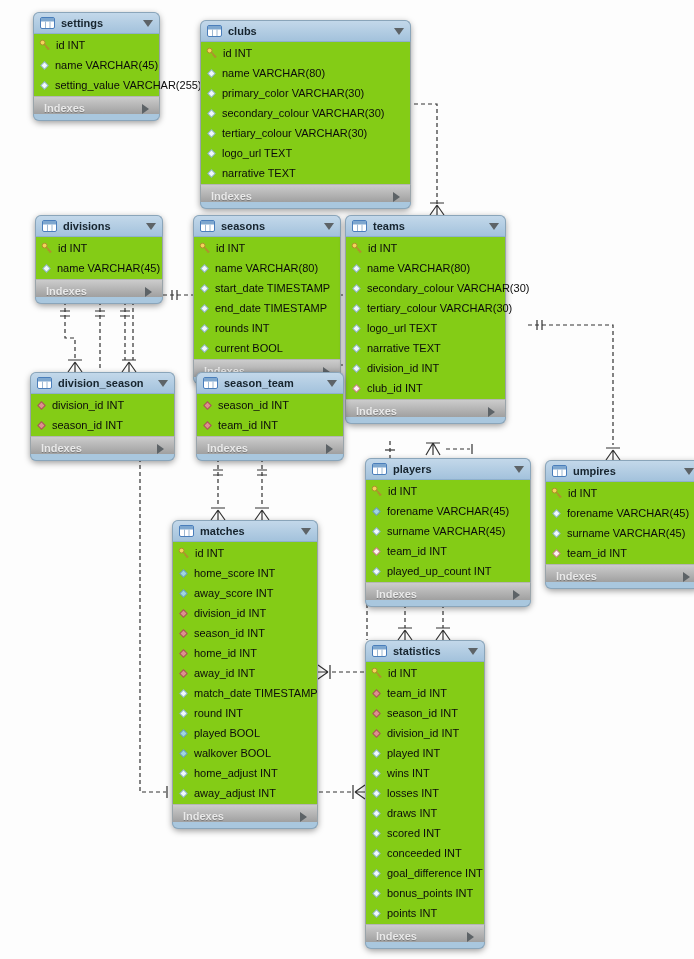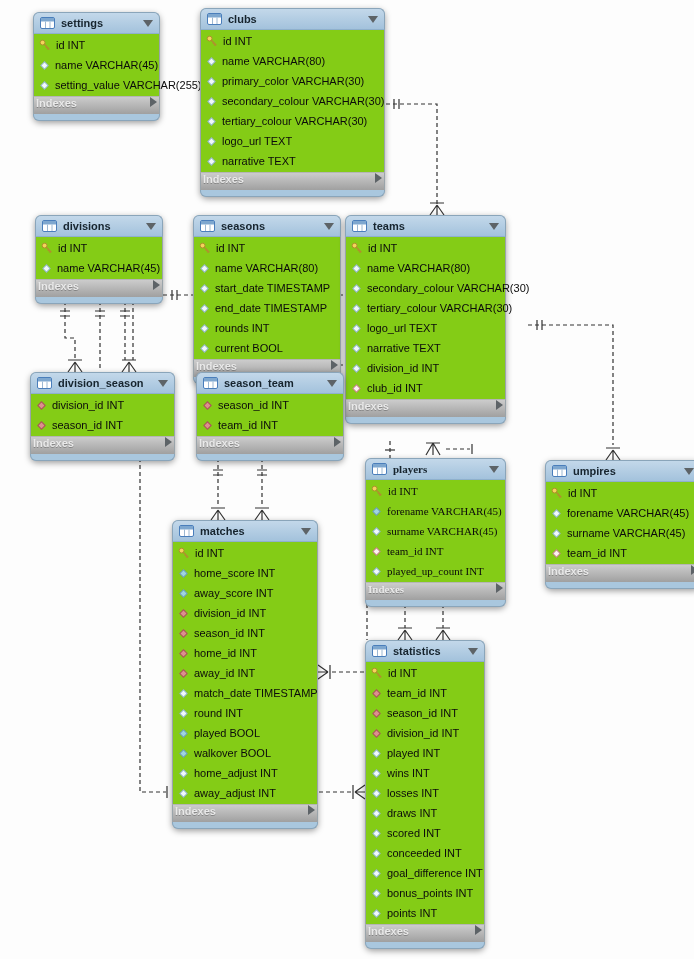--- a/index.html
+++ b/index.html
@@ -11,21 +11,21 @@
   .tbl .hdr{display:flex;align-items:center;gap:6px;height:22px;padding:0 6px;
        background:linear-gradient(#c3d8ea,#a3c2dc);
        border:1px solid #8aa5ba;border-bottom:1px solid #8fb0cc;
        border-radius:6px 6px 0 0;box-sizing:border-box;}
   .tbl .hdr .ttl{flex:1;font-size:11px;font-weight:bold;color:#16242e;
        white-space:nowrap;overflow:hidden;}
   .tbl .body{background:#84cc16;border-left:1px solid #9aa4aa;border-right:1px solid #9aa4aa;
        padding:1px 0;}
   .row{display:flex;align-items:center;height:20px;padding:0 5px;gap:5px;}
   .row .txt{font-size:11px;color:#0b0b0b;white-space:nowrap;}
-  .ftr{display:flex;align-items:flex-start;height:17px;padding:0 2px;
+  .ftr{display:flex;align-items:flex-end;height:17px;padding:0 10px;
        background:linear-gradient(#cccccc,#a0a0a0);
        border-left:1px solid #9aa4aa;border-right:1px solid #9aa4aa;border-top:1px solid #b5b5b5;}
   .ftr .lbl{flex:1;font-size:11px;font-weight:bold;color:#e9e9e9;text-shadow:0 1px 0 rgba(0,0,0,.25);}
   .strip{height:6px;border:1px solid #8aa5ba;border-top:none;border-radius:0 0 6px 6px;}
   .icon{display:inline-block;line-height:0;}
   .tri-down{width:0;height:0;border-left:5px solid transparent;border-right:5px solid transparent;
        border-top:7px solid #5d6367;}
   .tri-right{width:0;height:0;border-top:5px solid transparent;border-bottom:5px solid transparent;
        border-left:7px solid #5d6367;}
 </style>
@@ -125,21 +125,21 @@
               </svg></span>
             <span class="txt">setting_value VARCHAR(255)</span>
           </div>
         </div>
         <div class="ftr">
           <span class="lbl">Indexes</span>
           <span class="tri-right"></span>
         </div>
         <div class="strip"></div>
       </div>
-      <div class="tbl" style="left: 200px; top: 8px; width: 185px;">
+      <div class="tbl" style="left: 200px; top: 20px; width: 211px;">
         <div class="hdr">
           <span class="icon"><svg width="15" height="12" viewBox="0 0 15 12">
               <rect x="0.5" y="0.5" width="14" height="11" rx="1.5" fill="#fff" stroke="#4a7ebb"></rect>
               <rect x="1" y="1" width="13" height="3.5" fill="#7ea7cf"></rect>
               <path d="M5.5,4.5 V11 M10,4.5 V11" stroke="#9db8d2" stroke-width="1"></path>
             </svg></span>
           <span class="ttl">clubs</span>
           <span class="tri-down"></span>
         </div>
         <div class="body">
@@ -399,21 +399,21 @@
               </svg></span>
             <span class="txt">team_id INT</span>
           </div>
         </div>
         <div class="ftr">
           <span class="lbl">Indexes</span>
           <span class="tri-right"></span>
         </div>
         <div class="strip"></div>
       </div>
-      <div class="tbl" style="left: 365px; top: 458px; width: 141px; font-family: Liberation Serif, serif;">
+      <div class="tbl" style="left: 365px; top: 458px; width: 166px;">
         <div class="hdr">
           <span class="icon"><svg width="15" height="12" viewBox="0 0 15 12">
               <rect x="0.5" y="0.5" width="14" height="11" rx="1.5" fill="#fff" stroke="#4a7ebb"></rect>
               <rect x="1" y="1" width="13" height="3.5" fill="#7ea7cf"></rect>
               <path d="M5.5,4.5 V11 M10,4.5 V11" stroke="#9db8d2" stroke-width="1"></path>
             </svg></span>
           <span class="ttl">players</span>
           <span class="tri-down"></span>
         </div>
         <div class="body">

